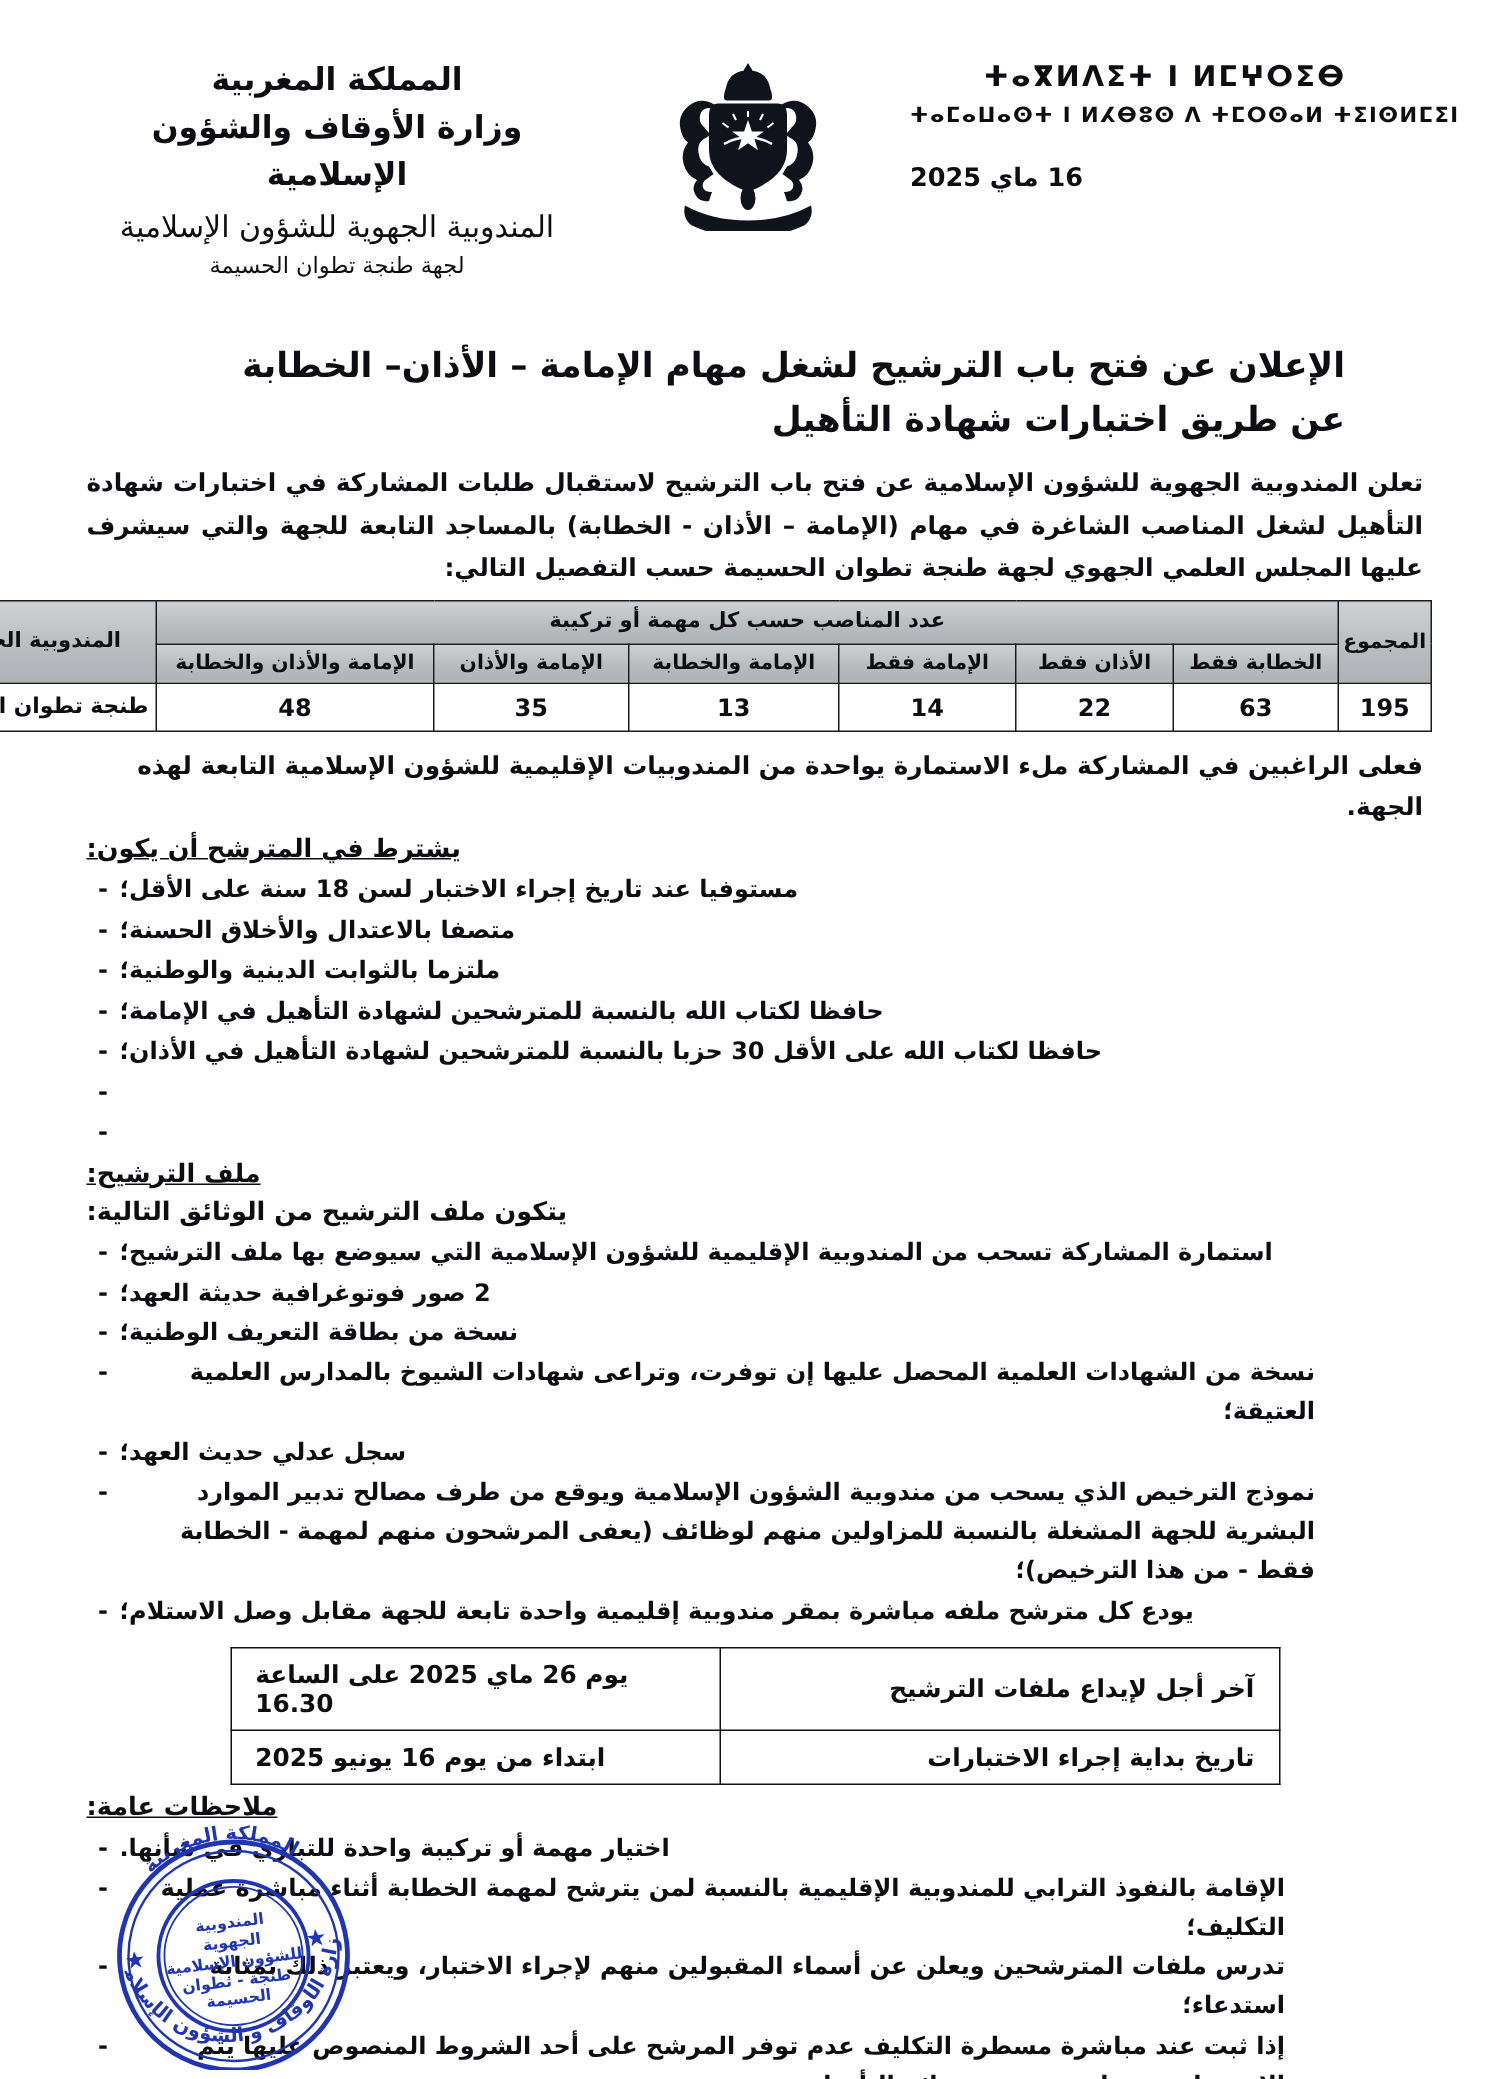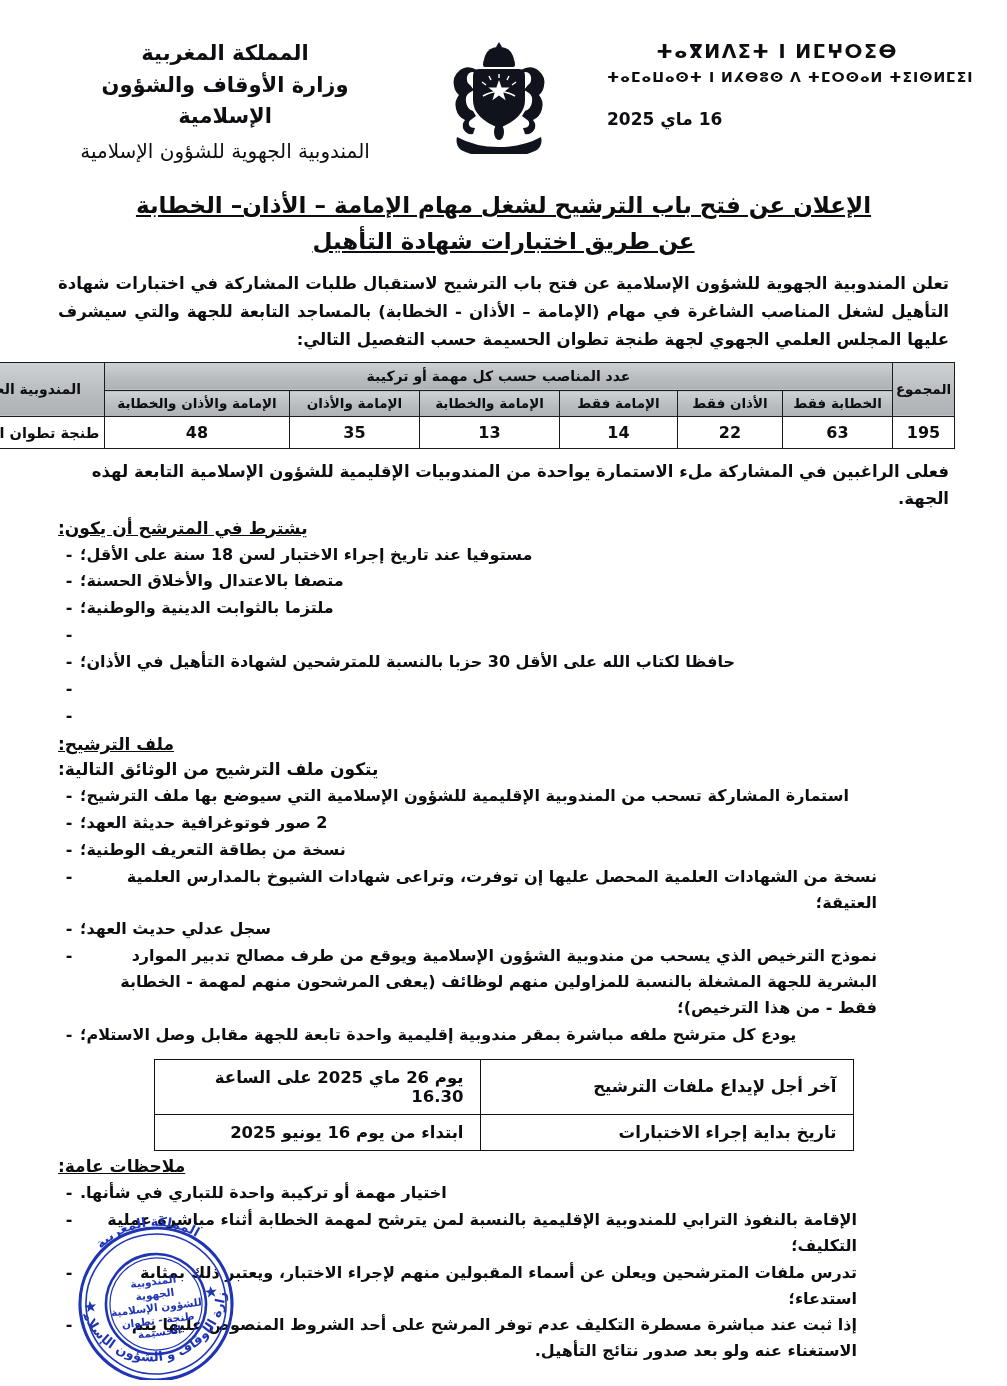--- a/index.html
+++ b/index.html
@@ -90,24 +90,23 @@
     width: 120px;
     height: 118px;
     position: relative;
     flex: 0 0 120px;
     margin-top: 2px;
   }
   .emblem svg { display: block; width: 120px; height: 118px; }
 
   
   .title-block {
-    text-align: center;
-    margin-top: 22px;
-    direction: rtl;
-    text-decoration: underline;
+    text-align: right;
+    margin-top: 38px;
+    direction: rtl;
   }
   .title-main {
     font-size: 23px;
     font-weight: bold;
     line-height: 1.55;
     padding: 0 110px;
   }
   .title-sub {
     font-size: 15px;
     font-weight: bold;
@@ -235,21 +234,21 @@
     font-size: 16.5px;
     font-weight: bold;
     padding: 8px 16px;
     background: #fff;
   }
   table.dates td.label {
     width: 340px;
     text-align: right;
   }
   table.dates td.value {
-    text-align: right;
+    text-align: left;
   }
 
   
   .stamp {
     position: absolute;
     left: 52px;
     top: 1212px;
     width: 215px;
     height: 168px;
   }
@@ -259,20 +258,21 @@
 <body>
 
 <div class="page">
 
   <div class="header">
 
     <div class="header-ar">
       <div class="l1">المملكة المغربية</div>
       <div class="l2">وزارة الأوقاف والشؤون الإسلامية</div>
       <div class="l3">المندوبية الجهوية للشؤون الإسلامية</div>
+      <div class="l4">لجهة طنجة تطوان الحسيمة</div>
     </div>
 
     <div class="emblem">
       <svg viewBox="0 0 120 118" xmlns="http://www.w3.org/2000/svg">
         <g fill="#10131c">
 
           <path d="M60 6 l3 5 -3 4 -3-4z"></path>
           <path d="M46 20 q3-9 14-9 t14 9 l2 7 -32 0z"></path>
           <rect x="44" y="26" width="32" height="5" rx="2"></rect>
 
@@ -375,20 +375,21 @@
         </span>
       </li>
     <li>
         <span class="row">
           <span class="txt">ملتزما بالثوابت الدينية والوطنية؛</span>
           <span class="dash">-</span>
         </span>
       </li>
     <li>
         <span class="row">
+          <span class="txt">حافظا لكتاب الله بالنسبة للمترشحين لشهادة التأهيل في الإمامة؛</span>
           <span class="dash">-</span>
         </span>
       </li>
     <li>
         <span class="row">
           <span class="txt">حافظا لكتاب الله على الأقل 30 حزبا بالنسبة للمترشحين لشهادة التأهيل في الأذان؛</span>
           <span class="dash">-</span>
         </span>
       </li>
     <li>

